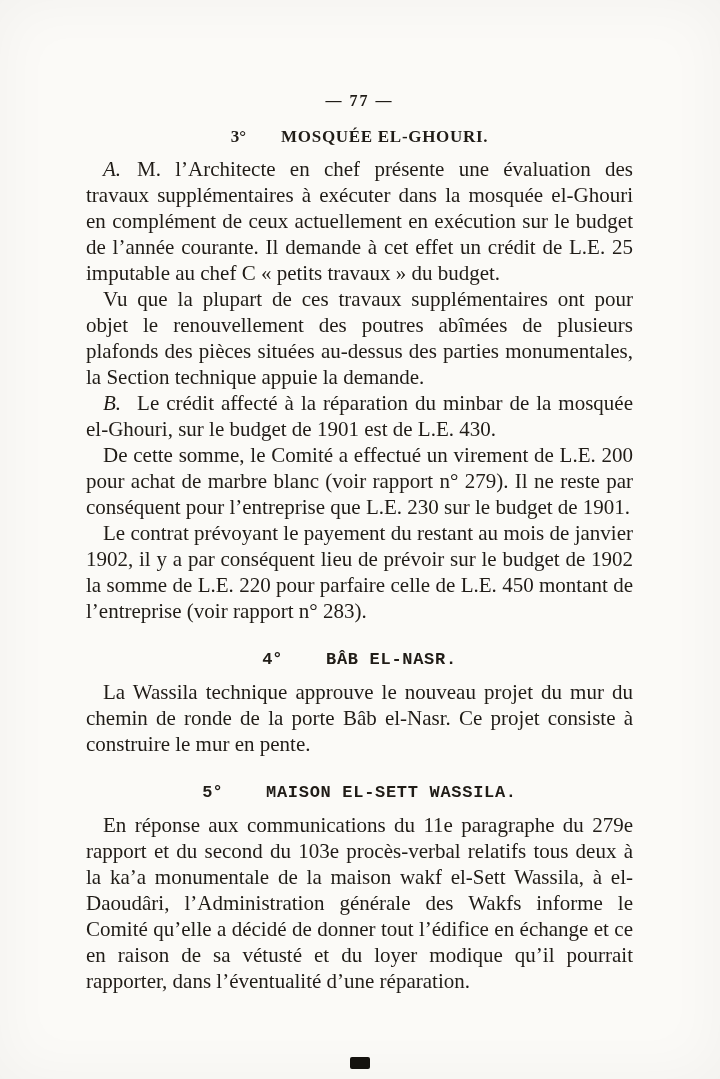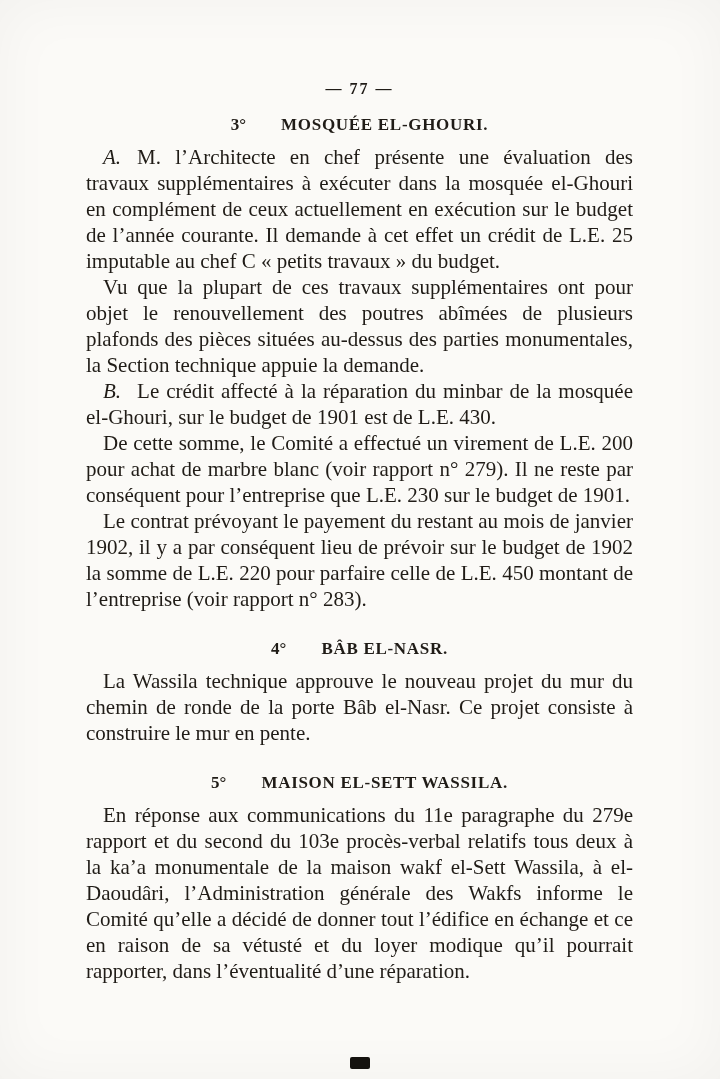--- a/index.html
+++ b/index.html
@@ -10,38 +10,38 @@
     position: relative;
     overflow: hidden;
     background: #fbfaf7;
     color: #201c17;
     font-family: "Liberation Serif", "DejaVu Serif", serif;
     box-shadow: inset 0 0 60px rgba(0,0,0,0.04);
   }
   .text-block {
     position: absolute;
     left: 86px;
-    top: 80px;
+    top: 92px;
     width: 547px;
   }
   .page-number {
     text-align: center;
     font-size: 16px;
     font-weight: bold;
     letter-spacing: 2px;
     margin: 0 0 14px 0;
   }
   .section { margin: 0; }
   .section-heading {
     margin: 6px 0 9px 0;
     text-align: center;
     font-weight: bold;
     line-height: 20px;
   }
-  .section + .section .section-heading { margin-top: 24px; }
+  .section + .section .section-heading { margin-top: 24px; font-family: Liberation Mono, monospace; }
   .heading-num { font-size: 17px; }
   .heading-title { font-size: 17px; letter-spacing: 0.7px; padding-left: 29px; }
   .para {
     margin: 0;
     font-size: 21px;
     line-height: 26px;
     text-align: justify;
     text-indent: 17px;
   }
   .lead { font-style: italic; }

